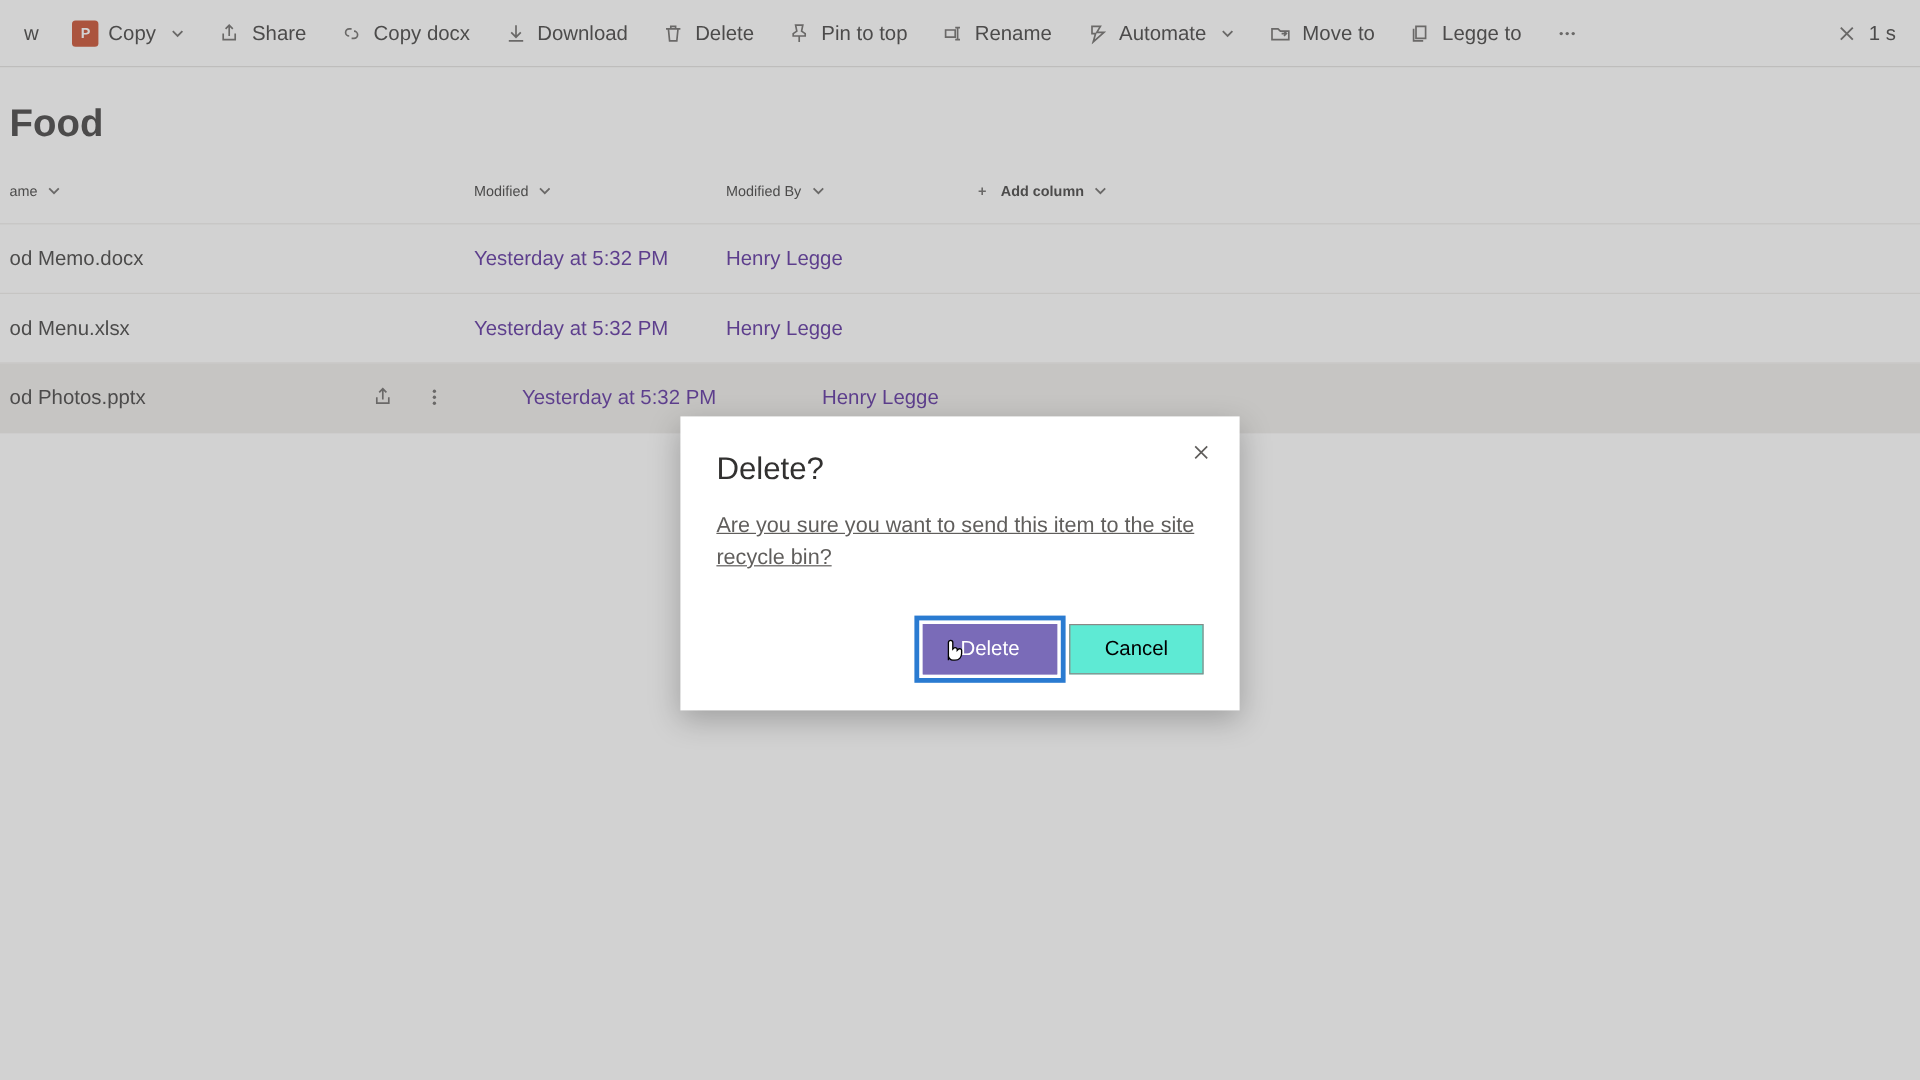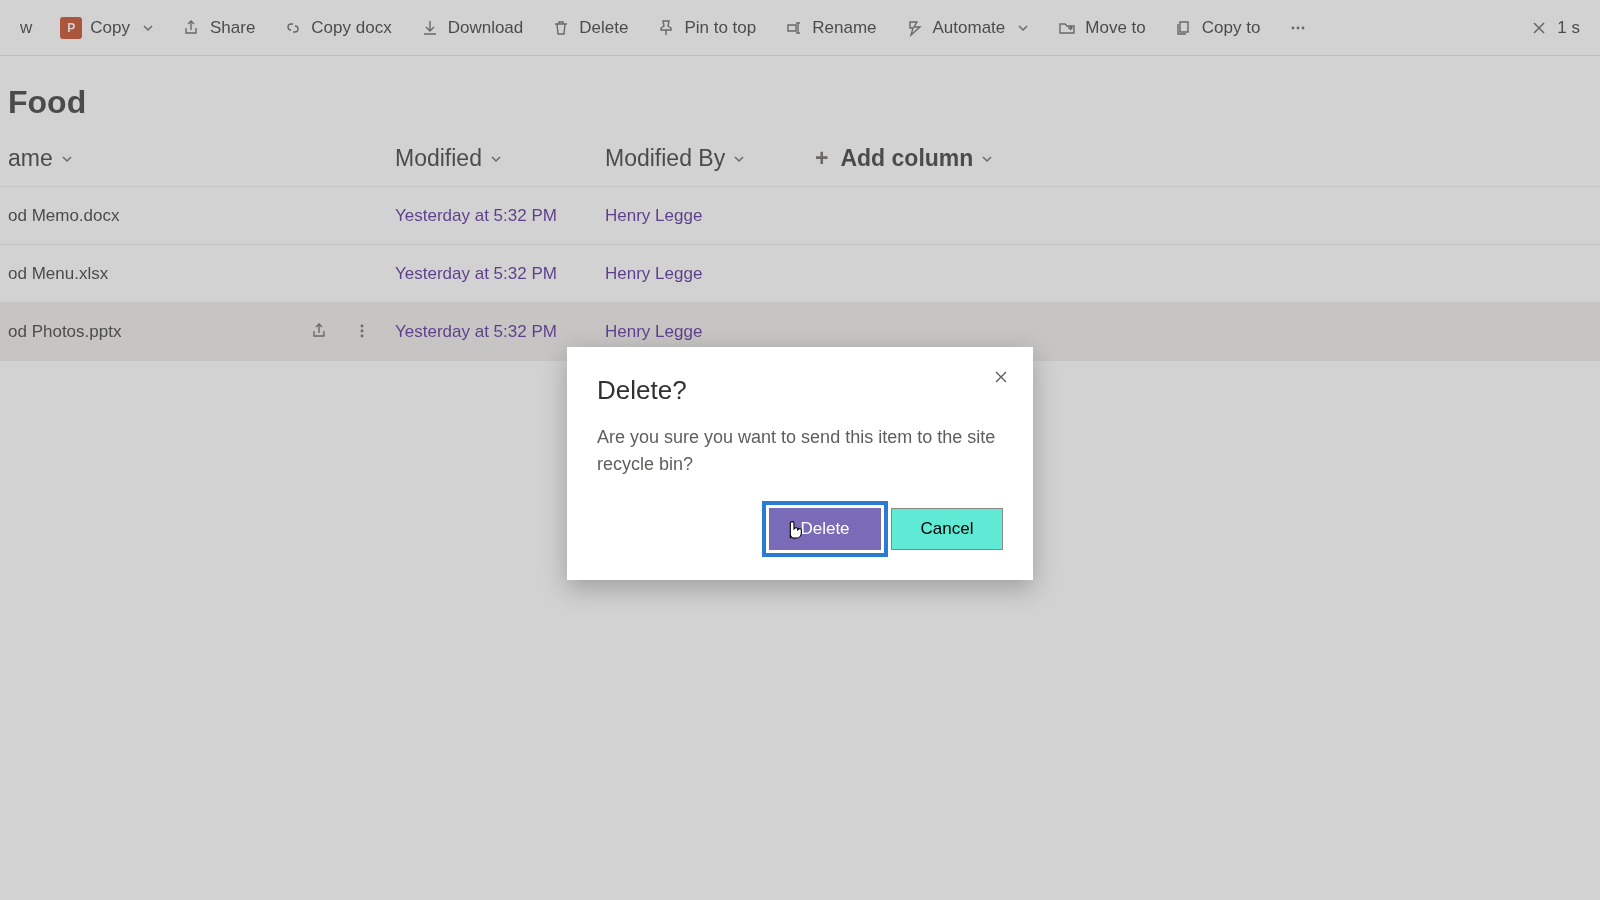--- a/index.html
+++ b/index.html
@@ -32,59 +32,59 @@
 
   
   .page-head { padding: 28px 0 10px 8px; font-size: 32px; font-weight: 600; }
 
   
   .cols {
     display: grid;
     grid-template-columns: 395px 210px 210px 1fr;
     align-items: center;
     height: 56px;
-    font-size: 23px;
+    font-size: 12px;
     color: #323130;
     border-bottom: 1px solid #edebe9;
   }
   .cols .col { display:flex; align-items:center; gap:8px; cursor:pointer; }
   .cols .addcol { color:#323130; font-weight:600; }
   .cols .addcol .plus { color:#605e5c; margin-right:4px; }
 
   
   .rows { }
   .row {
     display: grid;
     grid-template-columns: 395px 210px 340px 1fr;
     align-items: center;
     height: 58px;
     font-size: 17px;
     border-bottom: 1px solid #edebe9;
   }
-  .row.selected { background:#edebe9; }
+  .row.selected { background:#edebe9;gap:40px; }
   .row .name { padding-left: 8px; display:flex; gap:10px; overflow:hidden; }
   .row .meta-icons { margin-left:auto; display:flex; gap:24px; padding-right:24px; color:#605e5c; }
   .row .mod, .row .by { color:#4c1d95; }
 
   
   .scrim {
     position: absolute; inset: 0;
     background: rgba(125,125,125,0.35);
     display:flex; align-items:flex-start; justify-content:center;
   }
   .dialog {
     margin-top: 347px;
     width: 466px;
     background:#fff;
     box-shadow: 0 8px 24px rgba(0,0,0,0.25);
     padding: 28px 30px 30px 30px;
     position: relative;
   }
   .dialog .title { font-size: 26px; font-weight:400; margin-bottom: 18px; }
-  .dialog .msg { font-size: 18px; color:#605e5c; line-height:1.5; margin-bottom: 30px; }
+  .dialog .msg { font-size: 18px; color:#605e5c; line-height:1.5; margin-bottom: 42px; text-decoration: underline; }
   .dialog .close {
     position:absolute; top:16px; right:18px; width:28px; height:28px;
     display:flex; align-items:center; justify-content:center; cursor:pointer; color:#605e5c;
   }
   .dialog .btns { display:flex; gap:10px; justify-content:flex-end; }
   .btn {
     height:42px; min-width:112px; font-size:17px; display:inline-flex; align-items:center; justify-content:center;
     border:1px solid #8a8886; background:#5eead4; cursor:pointer; padding:0 18px;
   }
   .btn.primary { background:#7a6bb8; color:#fff; border-color:#7a6bb8; }
@@ -181,21 +181,21 @@
         </svg>
     </span>
     <span>Move to</span>
   </div>
   <div class="tb-item">
     <span class="tb-icon">
       <svg width="18" height="18" viewBox="0 0 18 18">
           <path d="M5 3h8v10H5zM3 5v10h8" stroke="#605e5c" stroke-width="1.4" fill="none"></path>
         </svg>
     </span>
-    <span>Copy to</span>
+    <span>Legge to</span>
   </div>
   <div class="tb-item">
     <span class="tb-icon">
       <svg width="18" height="18" viewBox="0 0 18 18">
           <circle cx="4" cy="9" r="1.4" fill="#605e5c"></circle>
           <circle cx="9" cy="9" r="1.4" fill="#605e5c"></circle>
           <circle cx="14" cy="9" r="1.4" fill="#605e5c"></circle>
         </svg>
     </span>
   </div>

